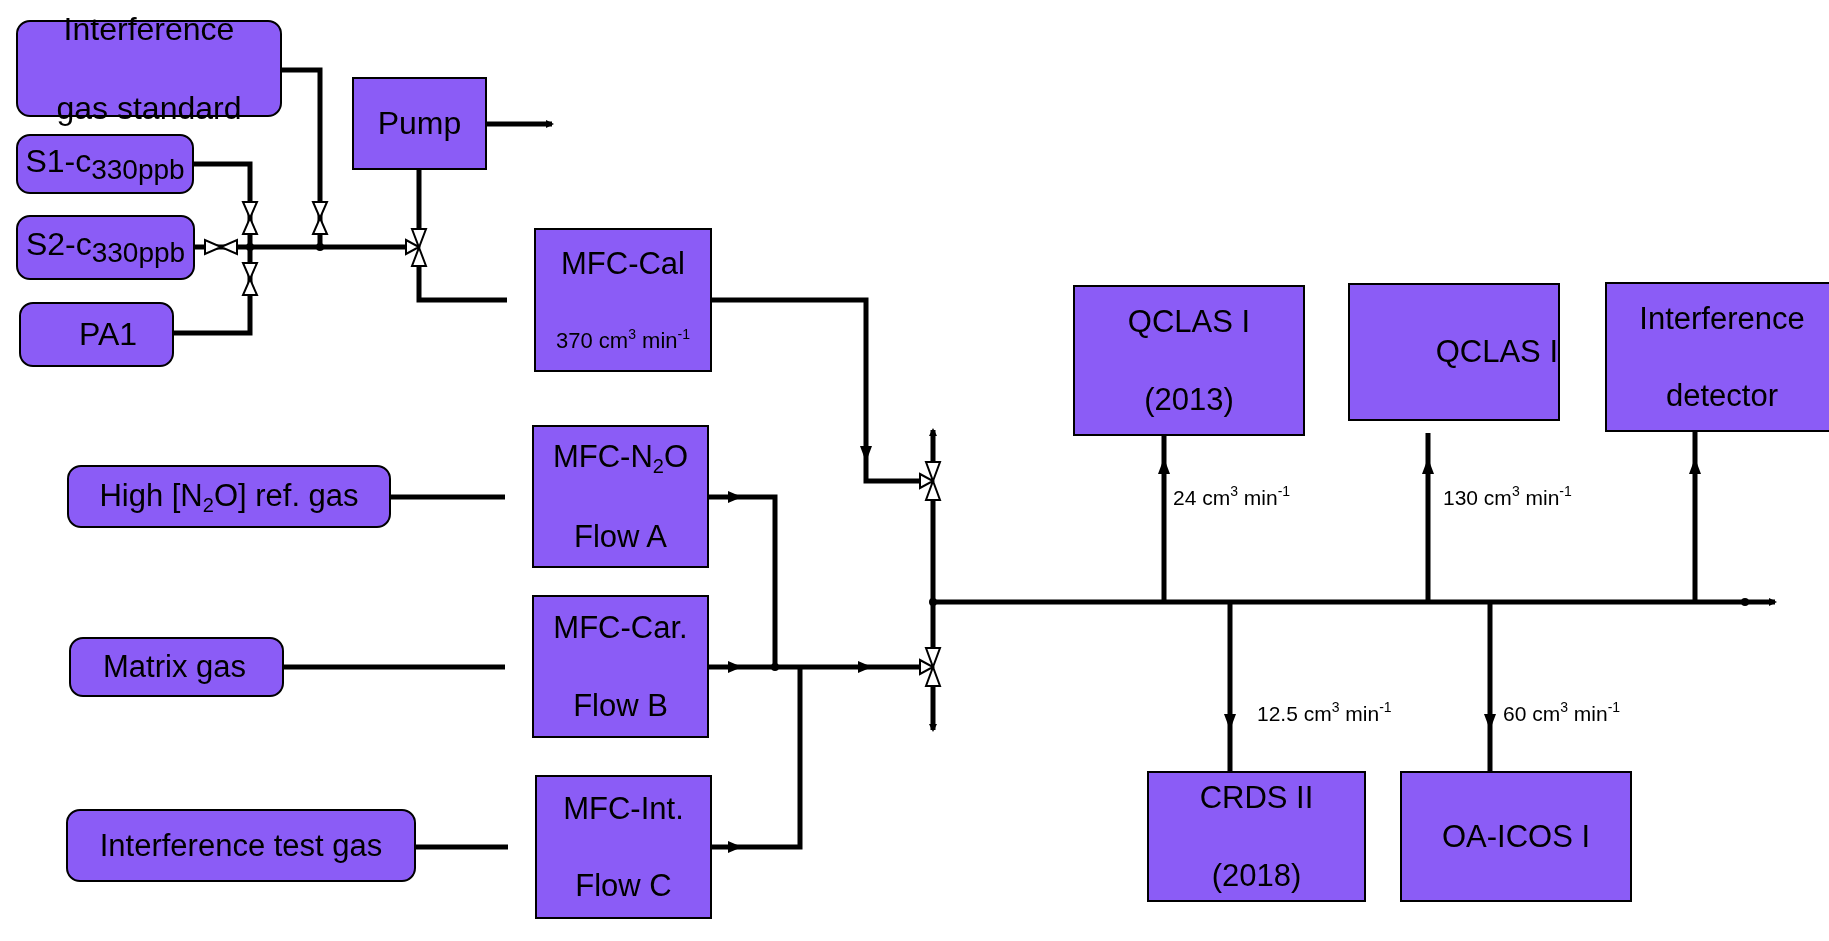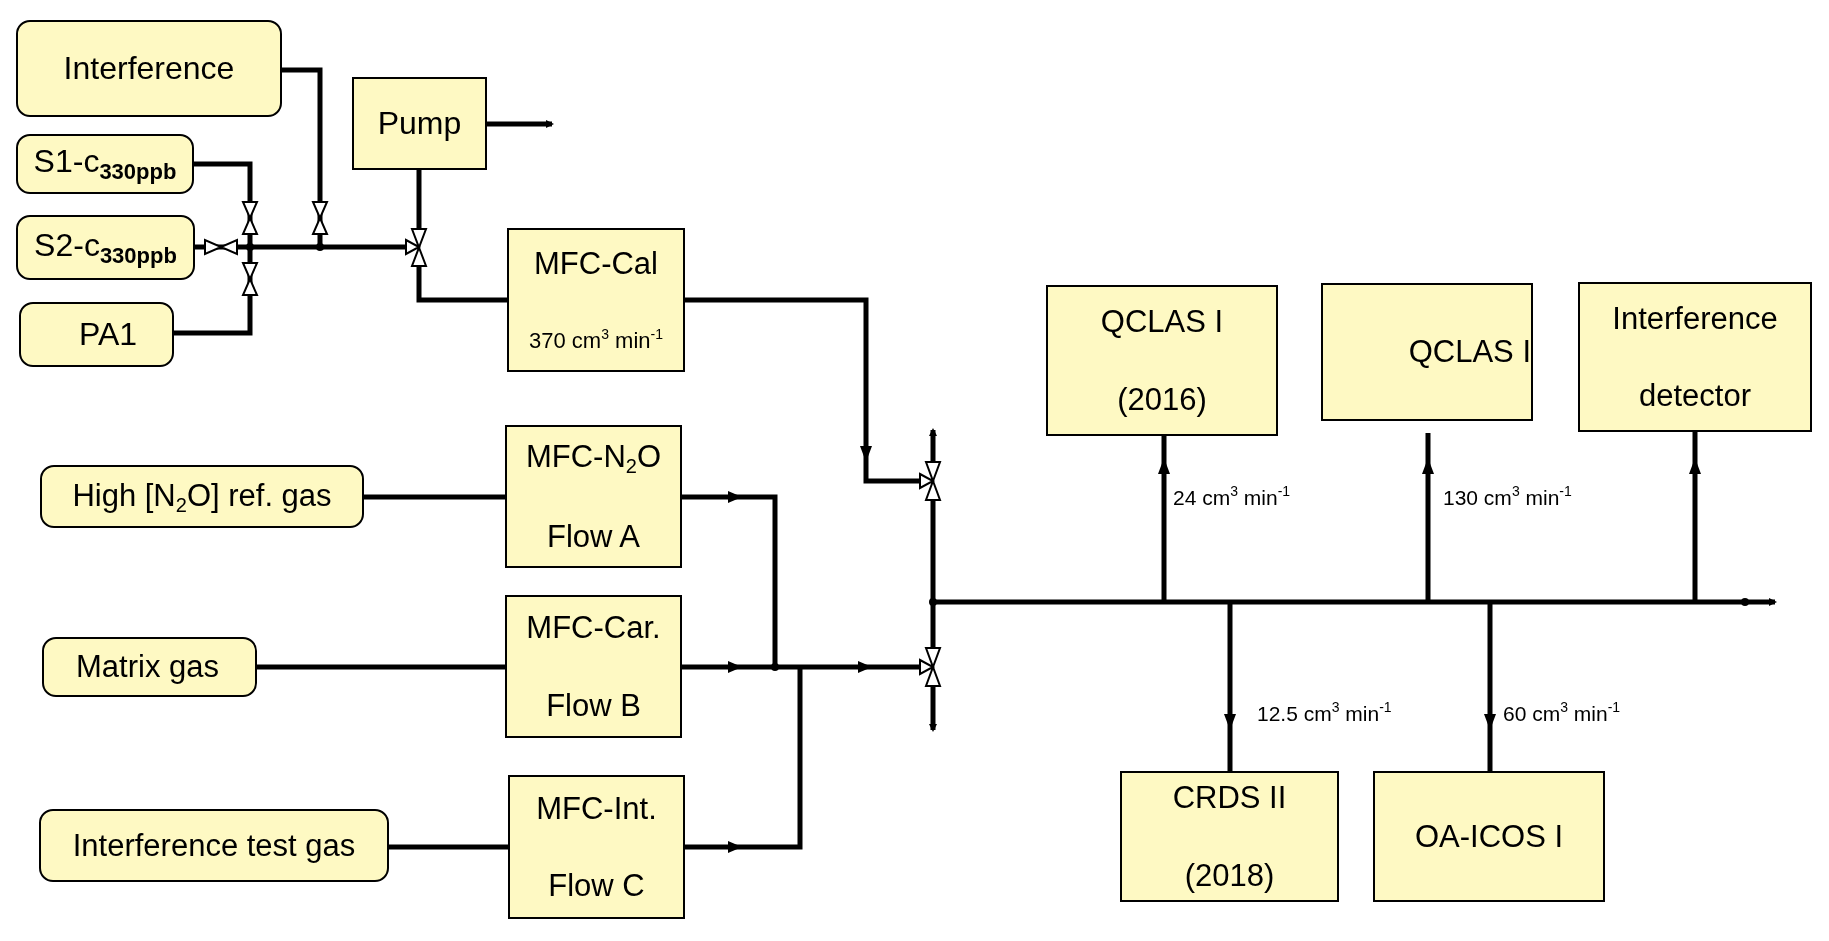--- a/index.html
+++ b/index.html
@@ -1,24 +1,24 @@
 <!DOCTYPE html>
 <html><head>
 <meta charset="utf-8">
 <style>
   html, body { margin: 0; padding: 0; background: #ffffff; }
   body { width: 1829px; height: 941px; position: relative; overflow: hidden; font-family: "Liberation Sans", sans-serif; color: #000; }
   #diagram { position: absolute; left: 0; top: 0; }
-  .box { position: absolute; box-sizing: border-box; border: 2.5px solid #000; background: #fef9c3; display: flex; flex-direction: column; align-items: center; justify-content: center; text-align: center; line-height: 1.2; gap: 40px; }
+  .box { position: absolute; box-sizing: border-box; border: 2.5px solid #000; background: #8b5cf6; display: flex; flex-direction: column; align-items: center; justify-content: center; text-align: center; line-height: 1.2; gap: 40px; }
   .rounded { border-radius: 14px; }
   .t32 { font-size: 32px; }
-  .t31 { font-size: 31px; }
+  .t31 { font-size: 31px; margin-left: 27px; }
   .small { font-size: 22px; margin-top: 4px; }
   .flow-label { position: absolute; font-size: 21px; white-space: nowrap; }
-  sub.big { font-size: 22px; vertical-align: -7px; font-weight: bold; }
+  sub.big { font-size: 28px; vertical-align: -7px; }
   sub.n { font-size: 20px; vertical-align: -6px; }
   sup.s { font-size: 14px; vertical-align: 9px; }
 </style>
 </head>
 <body>
 
 <svg id="diagram" width="1829" height="941">
   <defs>
     <marker id="ah" markerWidth="8" markerHeight="8" refX="6" refY="4" orient="auto" markerUnits="userSpaceOnUse">
       <path d="M0,0 L8,4 L0,8 Z" fill="#000"></path>
@@ -94,20 +94,21 @@
 
     <path d="M412,229 L426,229 L412,266 L426,266 Z M406,240 L419,247 L406,254 Z"></path>
 
     <path d="M926,462 L940,462 L926,500 L940,500 Z M920,474 L933,481 L920,488 Z"></path>
     <path d="M926,648 L940,648 L926,686 L940,686 Z M920,660 L933,667 L920,674 Z"></path>
   </g>
 </svg>
 
 <div class="box rounded t32" style="left:16px;top:20px;width:266px;height:97px;">
   <span>Interference</span>
+  <span>gas standard</span>
 </div>
 <div class="box rounded t32" style="left:16px;top:134px;width:178px;height:60px;">
   <span><span>S1-c</span><sub class="big">330ppb</sub></span>
 </div>
 <div class="box rounded t32" style="left:16px;top:215px;width:179px;height:65px;">
   <span><span>S2-c</span><sub class="big">330ppb</sub></span>
 </div>
 <div class="box rounded t32" style="left:19px;top:302px;width:155px;height:65px;padding-left:23px;">
   <span>PA1</span>
 </div>
@@ -137,21 +138,21 @@
   <span>MFC-Car.</span>
   <span>Flow B</span>
 </div>
 <div class="box t31" style="left:508px;top:775px;width:177px;height:144px;">
   <span>MFC-Int.</span>
   <span>Flow C</span>
 </div>
 
 <div class="box t31" style="left:1046px;top:285px;width:232px;height:151px;">
   <span>QCLAS I</span>
-  <span>(2016)</span>
+  <span>(2013)</span>
 </div>
 <div class="box t31" style="left:1321px;top:283px;width:212px;height:138px;align-items:flex-end;">
   <span>QCLAS I</span>
 </div>
 <div class="box t31" style="left:1578px;top:282px;width:234px;height:150px;">
   <span>Interference</span>
   <span>detector</span>
 </div>
 <div class="box t31" style="left:1120px;top:771px;width:219px;height:131px;">
   <span>CRDS II</span>

